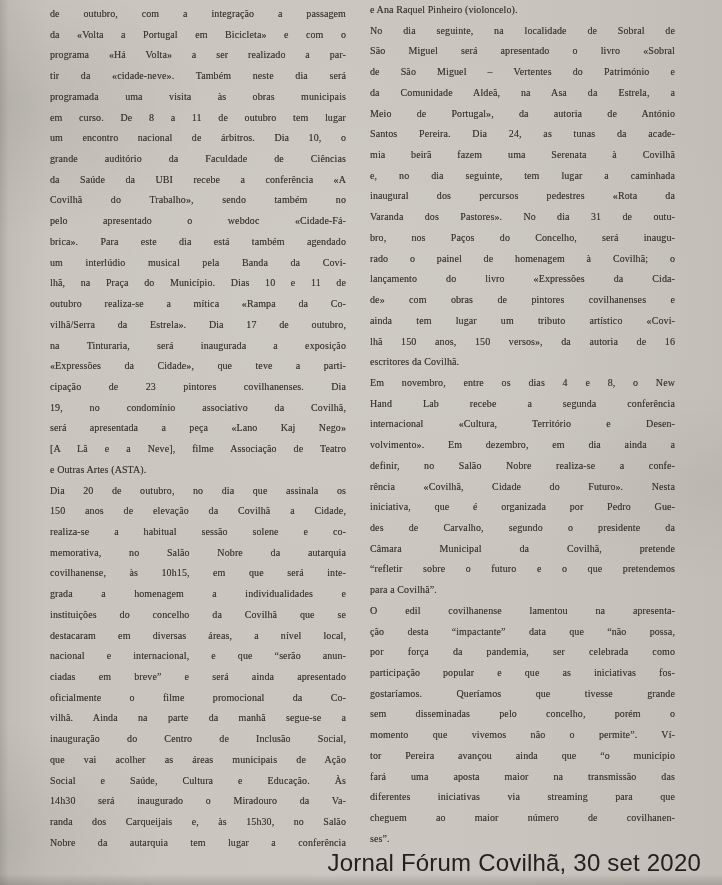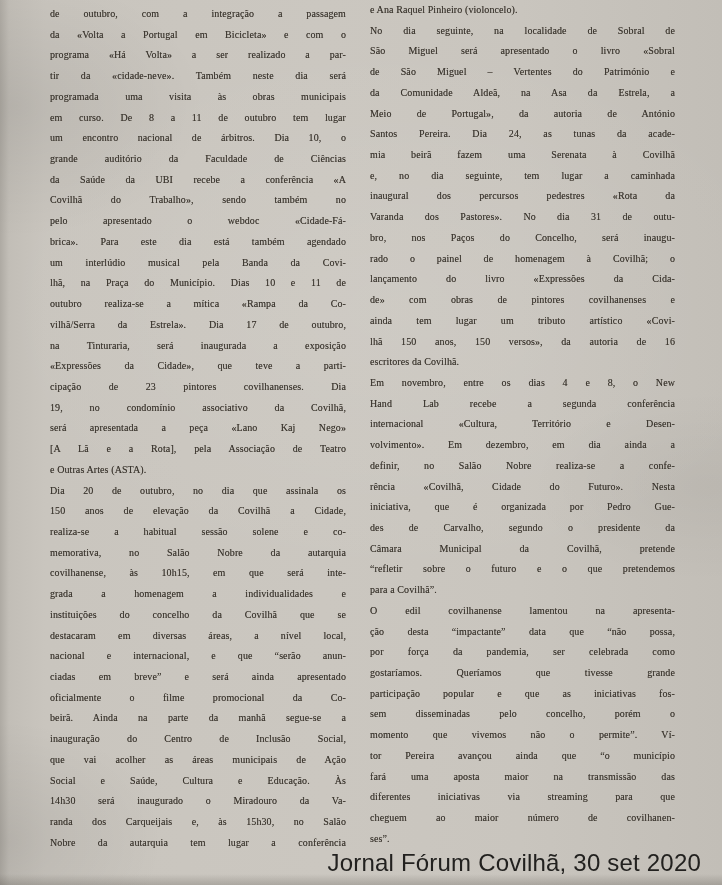--- a/index.html
+++ b/index.html
@@ -81,34 +81,34 @@
     <div class="line">brica». Para este dia está também agendado</div>
     <div class="line">um interlúdio musical pela Banda da Covi-</div>
     <div class="line">lhã, na Praça do Município. Dias 10 e 11 de</div>
     <div class="line">outubro realiza-se a mítica «Rampa da Co-</div>
     <div class="line">vilhã/Serra da Estrela». Dia 17 de outubro,</div>
     <div class="line">na Tinturaria, será inaugurada a exposição</div>
     <div class="line">«Expressões da Cidade», que teve a parti-</div>
     <div class="line">cipação de 23 pintores covilhanenses. Dia</div>
     <div class="line">19, no condomínio associativo da Covilhã,</div>
     <div class="line">será apresentada a peça «Lano Kaj Nego»</div>
-    <div class="line">[A Lã e a Rota], pela Associação de Teatro</div>
+    <div class="line">[A Lã e a Neve], filme Associação de Teatro</div>
     <div class="line end">e Outras Artes (ASTA).</div>
     <div class="line">Dia 20 de outubro, no dia que assinala os</div>
     <div class="line">150 anos de elevação da Covilhã a Cidade,</div>
     <div class="line">realiza-se a habitual sessão solene e co-</div>
     <div class="line">memorativa, no Salão Nobre da autarquia</div>
     <div class="line">covilhanense, às 10h15, em que será inte-</div>
     <div class="line">grada a homenagem a individualidades e</div>
     <div class="line">instituições do concelho da Covilhã que se</div>
     <div class="line">destacaram em diversas áreas, a nível local,</div>
     <div class="line">nacional e internacional, e que “serão anun-</div>
     <div class="line">ciadas em breve” e será ainda apresentado</div>
     <div class="line">oficialmente o filme promocional da Co-</div>
-    <div class="line">beirã. Ainda na parte da manhã segue-se a</div>
+    <div class="line">vilhã. Ainda na parte da manhã segue-se a</div>
     <div class="line">inauguração do Centro de Inclusão Social,</div>
     <div class="line">que vai acolher as áreas municipais de Ação</div>
     <div class="line">Social e Saúde, Cultura e Educação. Às</div>
     <div class="line">14h30 será inaugurado o Miradouro da Va-</div>
     <div class="line">randa dos Carqueijais e, às 15h30, no Salão</div>
     <div class="line">Nobre da autarquia tem lugar a conferência</div>
   </div>
 <div id="col-right" class="column">
     <div class="line end">e Ana Raquel Pinheiro (violoncelo).</div>
     <div class="line">No dia seguinte, na localidade de Sobral de</div>
@@ -135,22 +135,22 @@
     <div class="line">definir, no Salão Nobre realiza-se a confe-</div>
     <div class="line">rência «Covilhã, Cidade do Futuro». Nesta</div>
     <div class="line">iniciativa, que é organizada por Pedro Gue-</div>
     <div class="line">des de Carvalho, segundo o presidente da</div>
     <div class="line">Câmara Municipal da Covilhã, pretende</div>
     <div class="line">“refletir sobre o futuro e o que pretendemos</div>
     <div class="line end">para a Covilhã”.</div>
     <div class="line">O edil covilhanense lamentou na apresenta-</div>
     <div class="line">ção desta “impactante” data que “não possa,</div>
     <div class="line">por força da pandemia, ser celebrada como</div>
+    <div class="line">participação popular e que as iniciativas fos-</div>
     <div class="line">gostaríamos. Queríamos que tivesse grande</div>
-    <div class="line">participação popular e que as iniciativas fos-</div>
     <div class="line">sem disseminadas pelo concelho, porém o</div>
     <div class="line">momento que vivemos não o permite”. Ví-</div>
     <div class="line">tor Pereira avançou ainda que “o município</div>
     <div class="line">fará uma aposta maior na transmissão das</div>
     <div class="line">diferentes iniciativas via streaming para que</div>
     <div class="line">cheguem ao maior número de covilhanen-</div>
     <div class="line end">ses”.</div>
   </div>
 
 <div class="caption">Jornal Fórum Covilhã, 30 set 2020</div>

